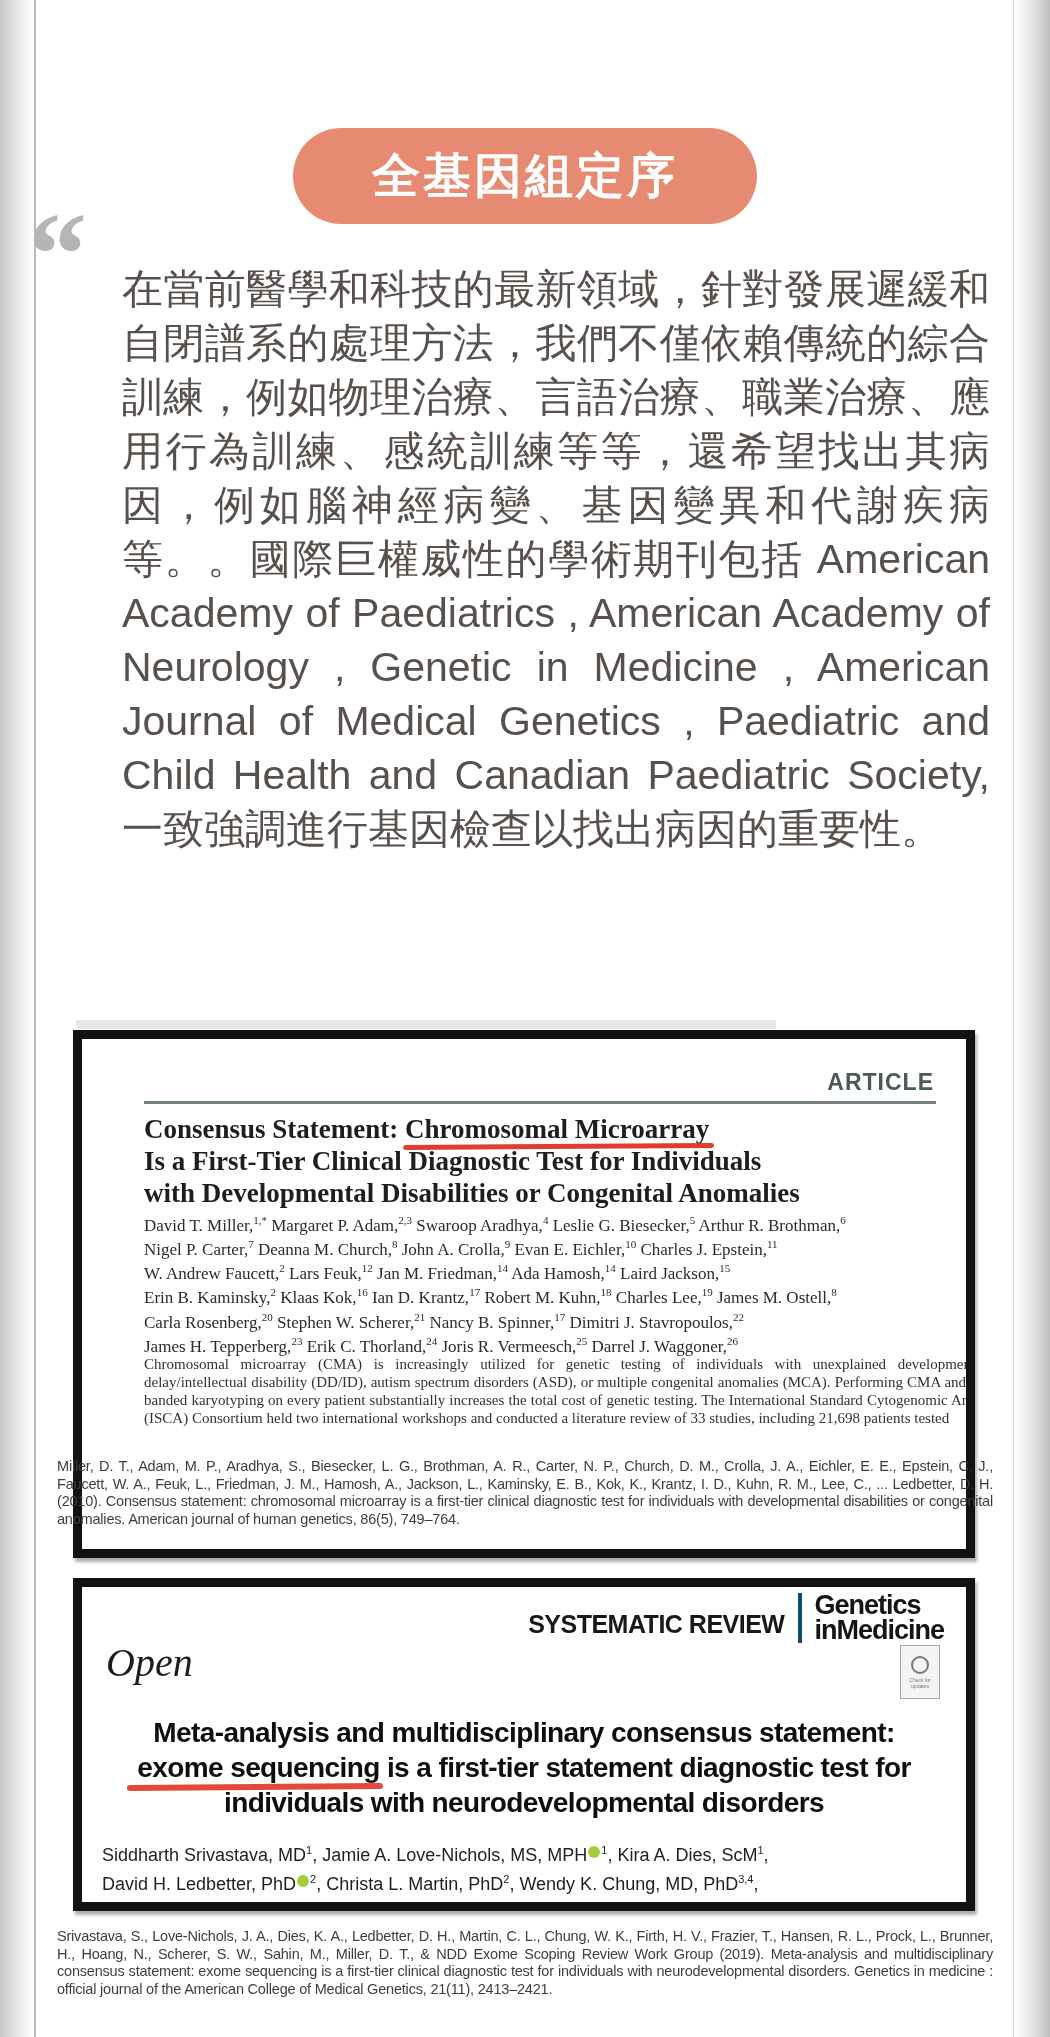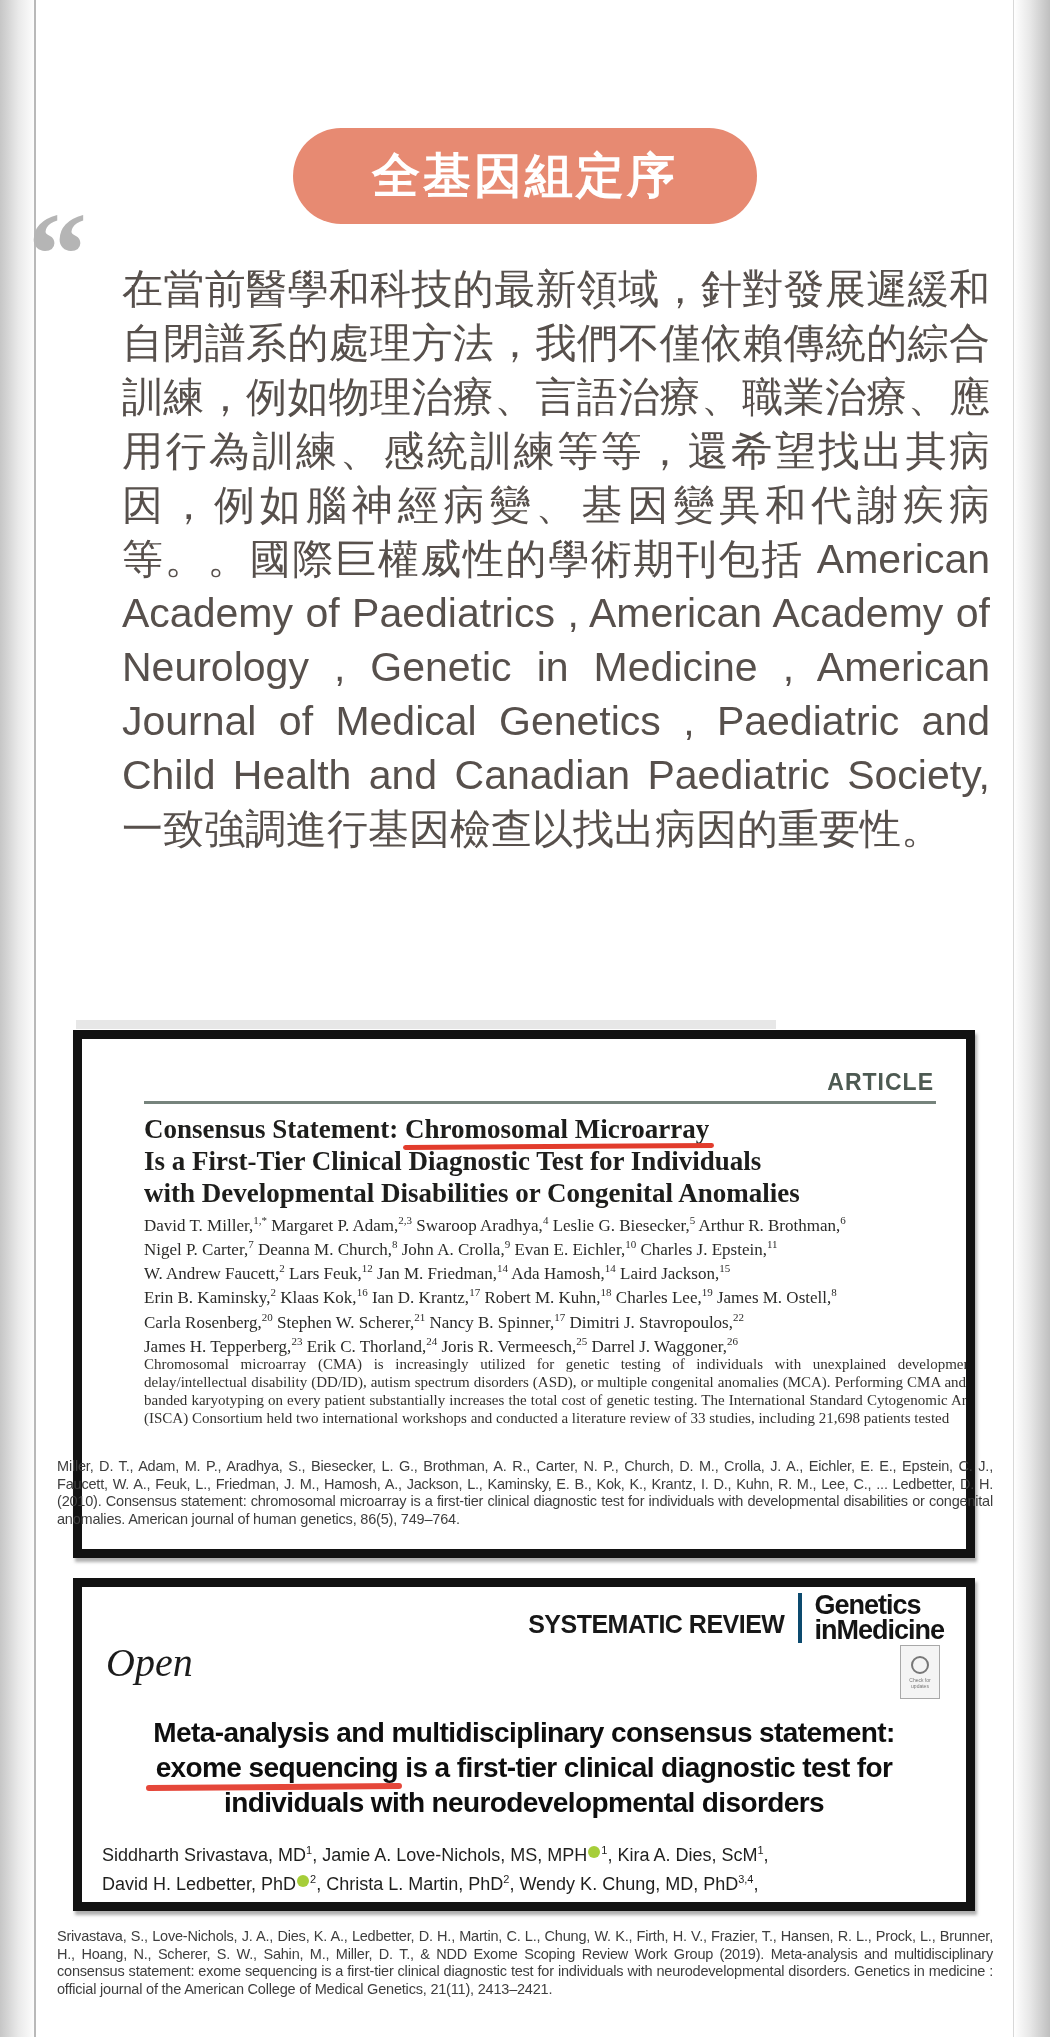--- a/index.html
+++ b/index.html
@@ -127,21 +127,21 @@
           <div>inMedicine</div>
         </div>
       </div>
       <div class="a2-open">Open</div>
       <div class="a2-badge">
         <div class="circ"></div>
         <div class="t">Check for updates</div>
       </div>
       <div class="a2-title">
         <div>Meta-analysis and multidisciplinary consensus statement:</div>
-        <div><span class="red-u2">exome sequencing</span><span> is a first-tier clinical diagnostic test for</span></div>
+        <div><span class="red-u2">exome sequencing</span><span> is a first-tier statement diagnostic test for</span></div>
         <div>individuals with neurodevelopmental disorders</div>
       </div>
       <div class="a2-authors">
         <div>Siddharth Srivastava, MD<sup>1</sup>, Jamie A. Love-Nichols, MS, MPH<span class="orcid"></span><sup>1</sup>, Kira A. Dies, ScM<sup>1</sup>,</div>
         <div>David H. Ledbetter, PhD<span class="orcid"></span><sup>2</sup>, Christa L. Martin, PhD<sup>2</sup>, Wendy K. Chung, MD, PhD<sup>3,4</sup>,</div>
         <div>Helen V. Firth, DM, FRCP<sup>5,6</sup>, Thomas Frazier, PhD<sup>7</sup>, Robin L. Hansen, MD<sup>8</sup>, Lisa Prock, MD, MPH<sup>1,9</sup>,</div>
       </div>
     </div>
   </div>
 

